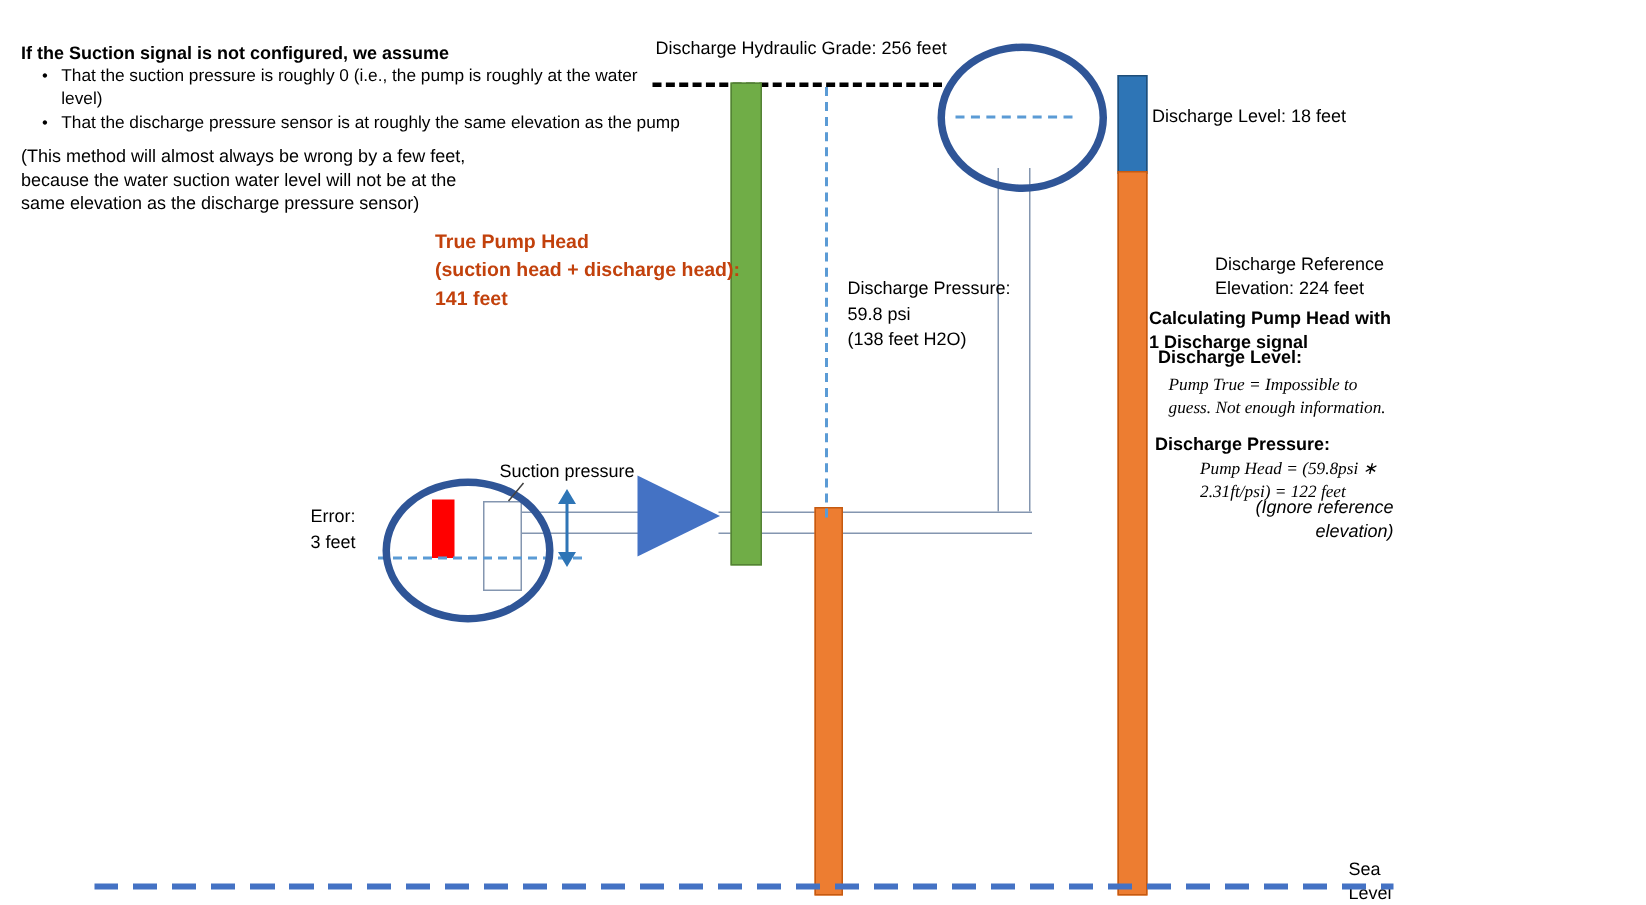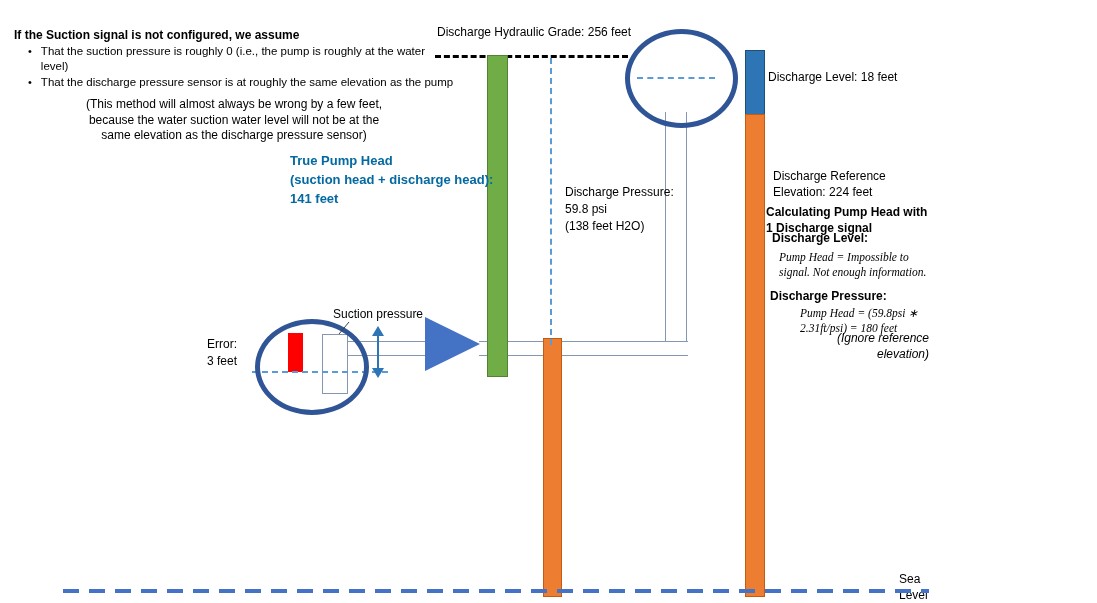--- a/index.html
+++ b/index.html
@@ -31,40 +31,40 @@
   <div class="abs" style="left:14px; top:27px; width:440px;">
     <div class="txt bold">If the Suction signal is not configured, we assume</div>
     <div class="bullet-row">
       <span class="bullet-glyph">•</span>
       <span class="small">That the suction pressure is roughly 0 (i.e., the pump is roughly at the water level)</span>
     </div>
     <div class="bullet-row">
       <span class="bullet-glyph">•</span>
       <span class="small">That the discharge pressure sensor is at roughly the same elevation as the pump</span>
     </div>
-    <div class="txt ml" style="margin-top:7px; line-height:15.5px;text-align:center;">(This method will almost always be wrong by a few feet,
+    <div class="txt ml" style="margin-top:7px; line-height:15.5px;">(This method will almost always be wrong by a few feet,
 because the water suction water level will not be at the
 same elevation as the discharge pressure sensor)</div>
   </div>
 
   <div class="abs txt" style="left:437px; top:24px;">Discharge Hydraulic Grade: 256 feet</div>
   <div class="abs" style="left:435px; top:55px; width:193px; border-top:3px dashed #000000;"></div>
 
   <div class="abs pipe-v" style="left:665px; top:112px; width:20px; height:244px;"></div>
   <div class="abs pipe-h" style="left:479px; top:341px; width:209px; height:13px;"></div>
   <div class="abs pipe-h" style="left:346px; top:341px; width:80px; height:13px;"></div>
 
   <div class="abs" style="left:487px; top:55px; width:19px; height:320px; background:#70AD47; border:1px solid #548235;"></div>
   <div class="abs" style="left:543px; top:338px; width:17px; height:257px; background:#ED7D31; border:1px solid #C55A11;"></div>
   <div class="abs" style="left:745px; top:50px; width:18px; height:64px; background:#2E75B6; border:1px solid #1F4E79;"></div>
   <div class="abs" style="left:745px; top:114px; width:18px; height:481px; background:#ED7D31; border:1px solid #C55A11;"></div>
 
   <div class="abs" style="left:550px; top:58px; height:287px; width:0; border-left:2px dashed #5B9BD5;"></div>
 
-  <div class="abs ml bold" style="left:290px; top:151px; font-size:13px; line-height:19px; color:#0369a1;">True Pump Head
+  <div class="abs ml bold" style="left:290px; top:151px; font-size:13px; line-height:19px; color:#c2410c;">True Pump Head
 (suction head + discharge head):
 141 feet</div>
 
   <div class="abs ml txt" style="left:565px; top:184px; line-height:17px;">Discharge Pressure:
 59.8 psi
 (138 feet H2O)</div>
 
   <div class="abs" style="left:637px; top:77px; width:78px; border-top:2px dashed #5B9BD5;"></div>
   <div class="abs ellipse" style="left:625px; top:29px; width:103px; height:89px;"></div>
 
@@ -82,25 +82,25 @@
   <svg class="abs" style="left:369px; top:326px;" width="18" height="52">
     <line x1="9" y1="7" x2="9" y2="45" stroke="#2E75B6" stroke-width="2"></line>
     <polygon points="9,0 3,10 15,10" fill="#2E75B6"></polygon>
     <polygon points="9,52 3,42 15,42" fill="#2E75B6"></polygon>
   </svg>
 
   <div class="abs" style="left:425px; top:317px; width:0; height:0; border-top:27px solid transparent; border-bottom:27px solid transparent; border-left:55px solid #4472C4;"></div>
 
 
   <div class="abs txt" style="left:768px; top:69px;">Discharge Level: 18 feet</div>
-  <div class="abs txt" style="left:773px; top:168px;">Discharge Reference Elevation: 224 feet</div>
+  <div class="abs txt" style="left:810px; top:168px;">Discharge Reference Elevation: 224 feet</div>
 
   <div class="abs txt bold" style="left:766px; top:204px;">Calculating Pump Head with 1 Discharge signal</div>
   <div class="abs txt bold" style="left:772px; top:230px;text-align:center;">Discharge Level:</div>
-  <div class="abs math" style="left:779px; top:250px;">Pump Head = Impossible to signal. Not enough information.</div>
+  <div class="abs math" style="left:779px; top:250px;">Pump True = Impossible to guess. Not enough information.</div>
   <div class="abs txt bold" style="left:770px; top:288px;">Discharge Pressure:</div>
-  <div class="abs math" style="left:800px; top:306px;">Pump Head = (59.8psi ∗ 2.31ft/psi)  = 180 feet</div>
+  <div class="abs math" style="left:800px; top:306px;">Pump Head = (59.8psi ∗ 2.31ft/psi)  = 122 feet</div>
   <div class="abs txt italic" style="left:802px; top:330px;text-align:right;">(Ignore reference elevation)</div>
 
   <div class="abs txt" style="left:899px; top:571px;">Sea Level (or other base elevation)</div>
   <div class="abs" style="left:63px; top:589px; width:1027px; height:4px; background:repeating-linear-gradient(90deg, #4472C4 0 16px, transparent 16px 26px);"></div>
 
 </div>
 
 </body></html>

